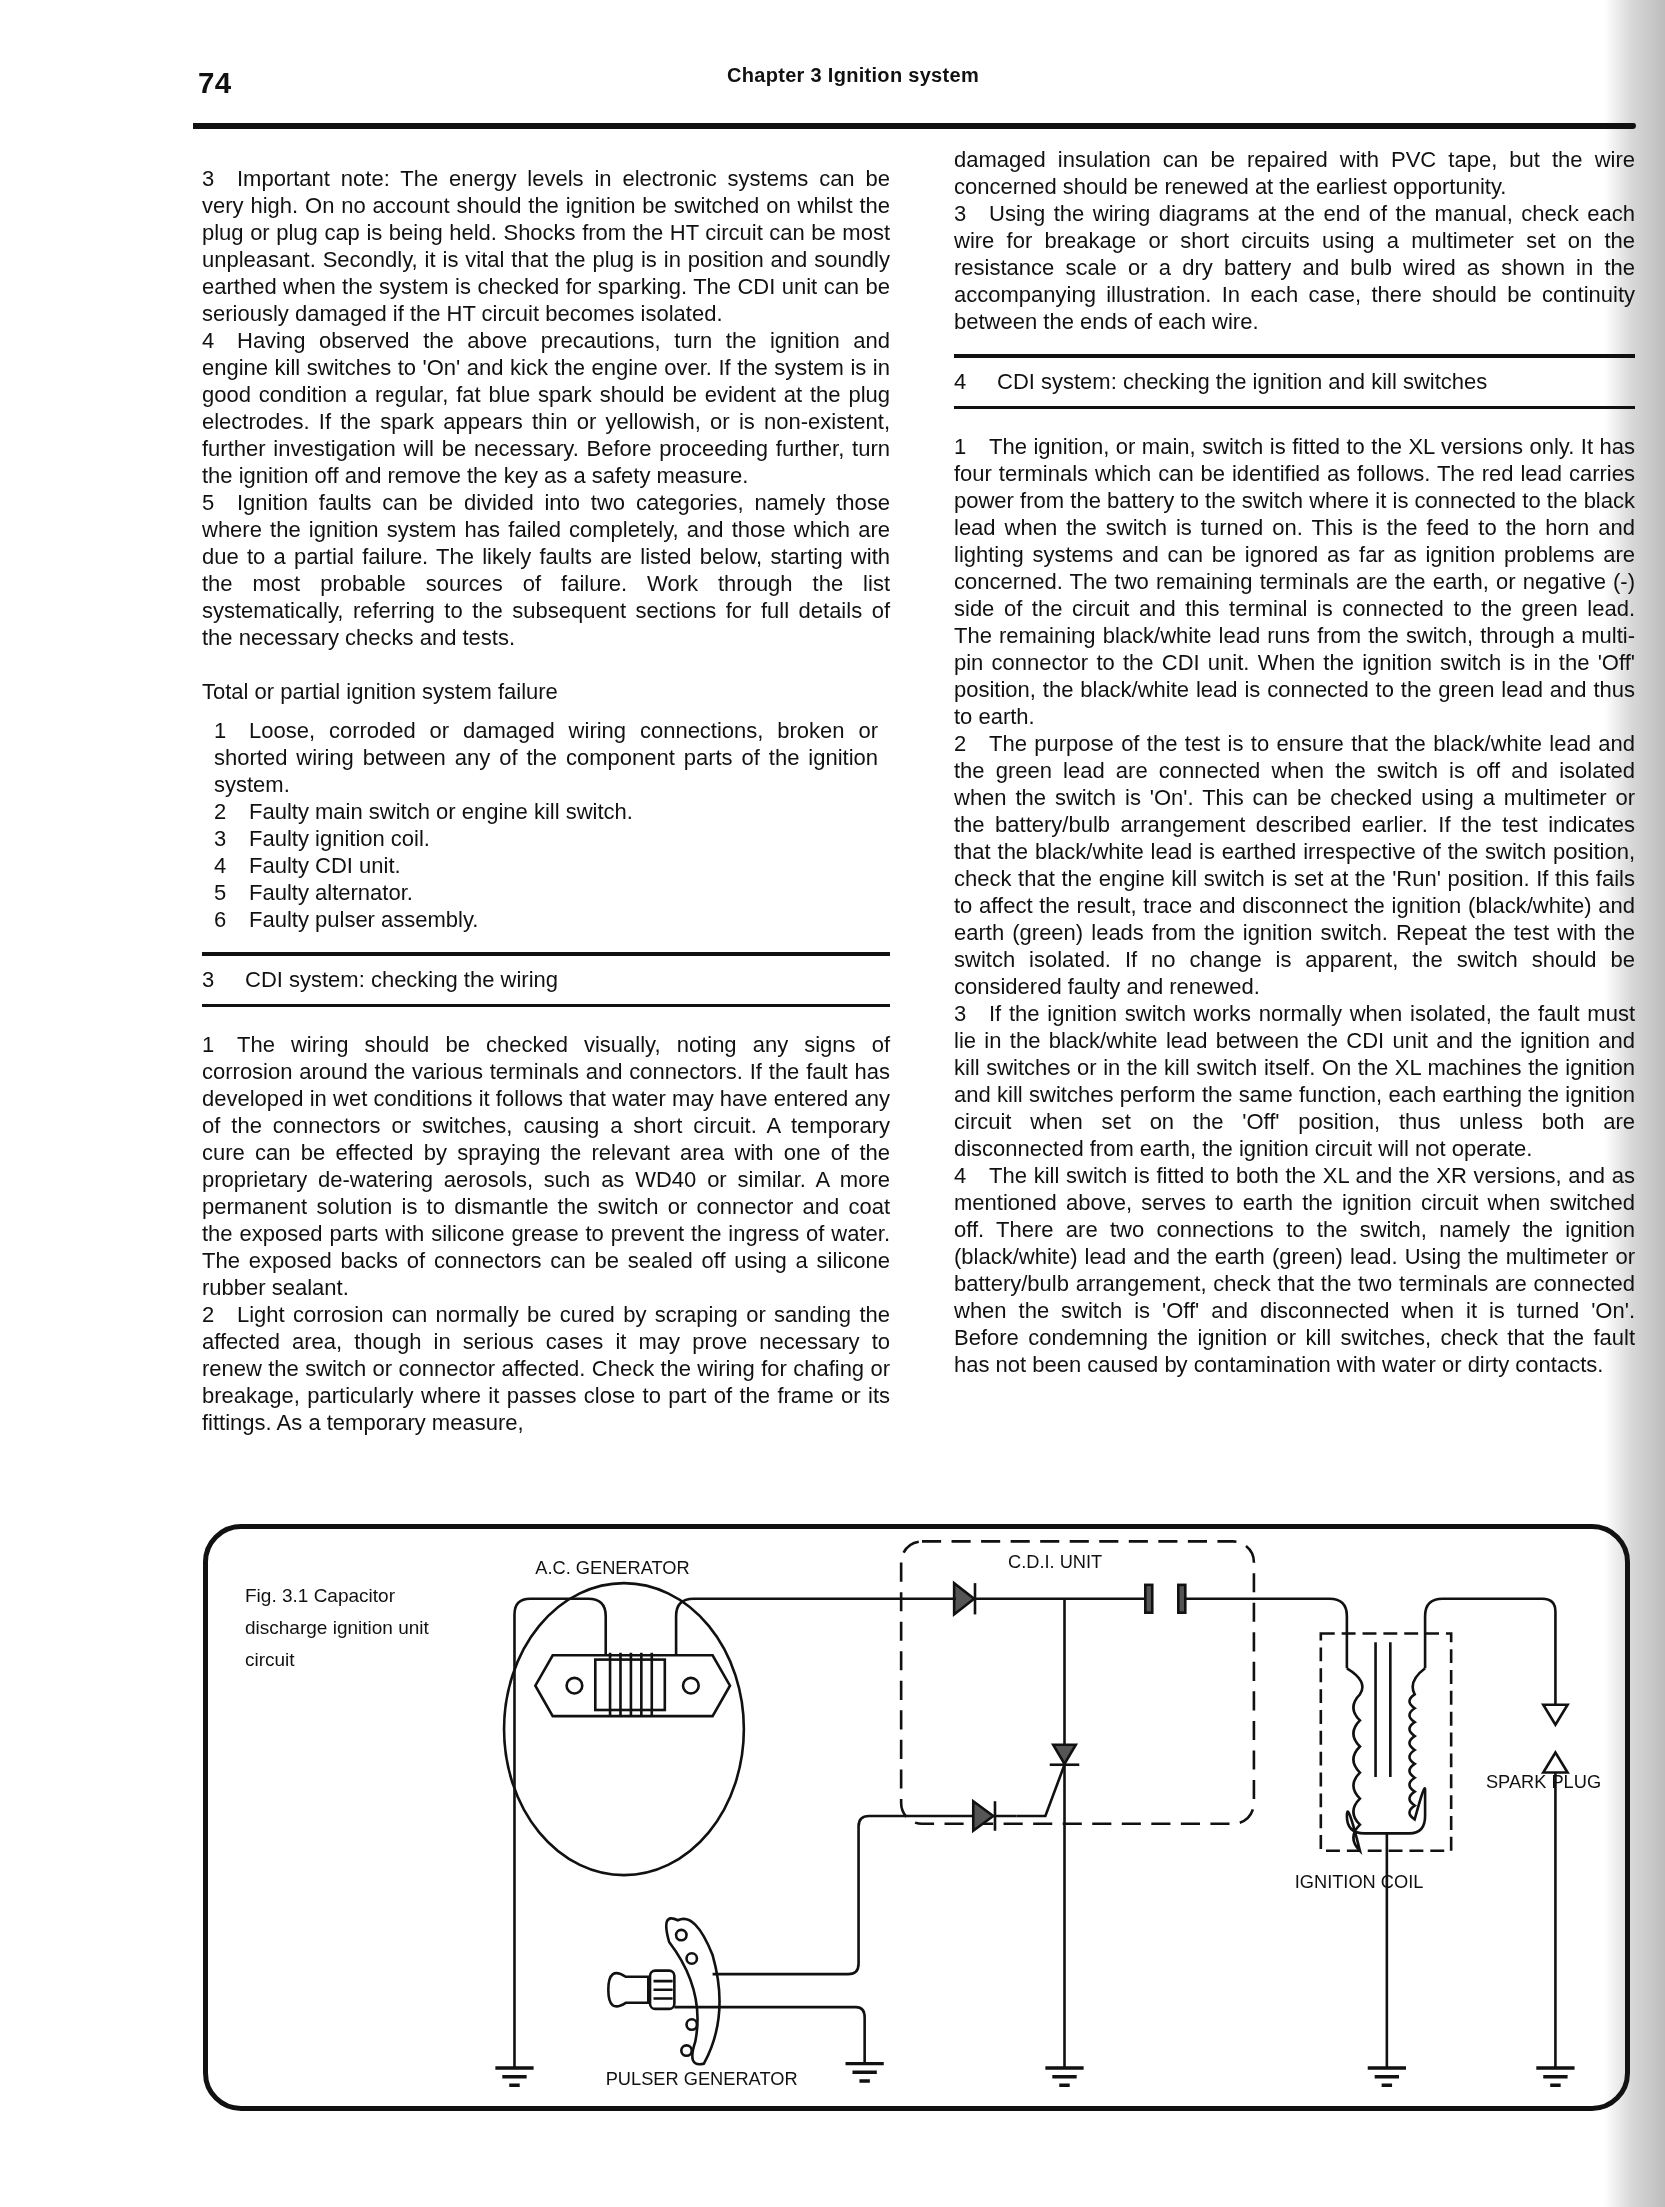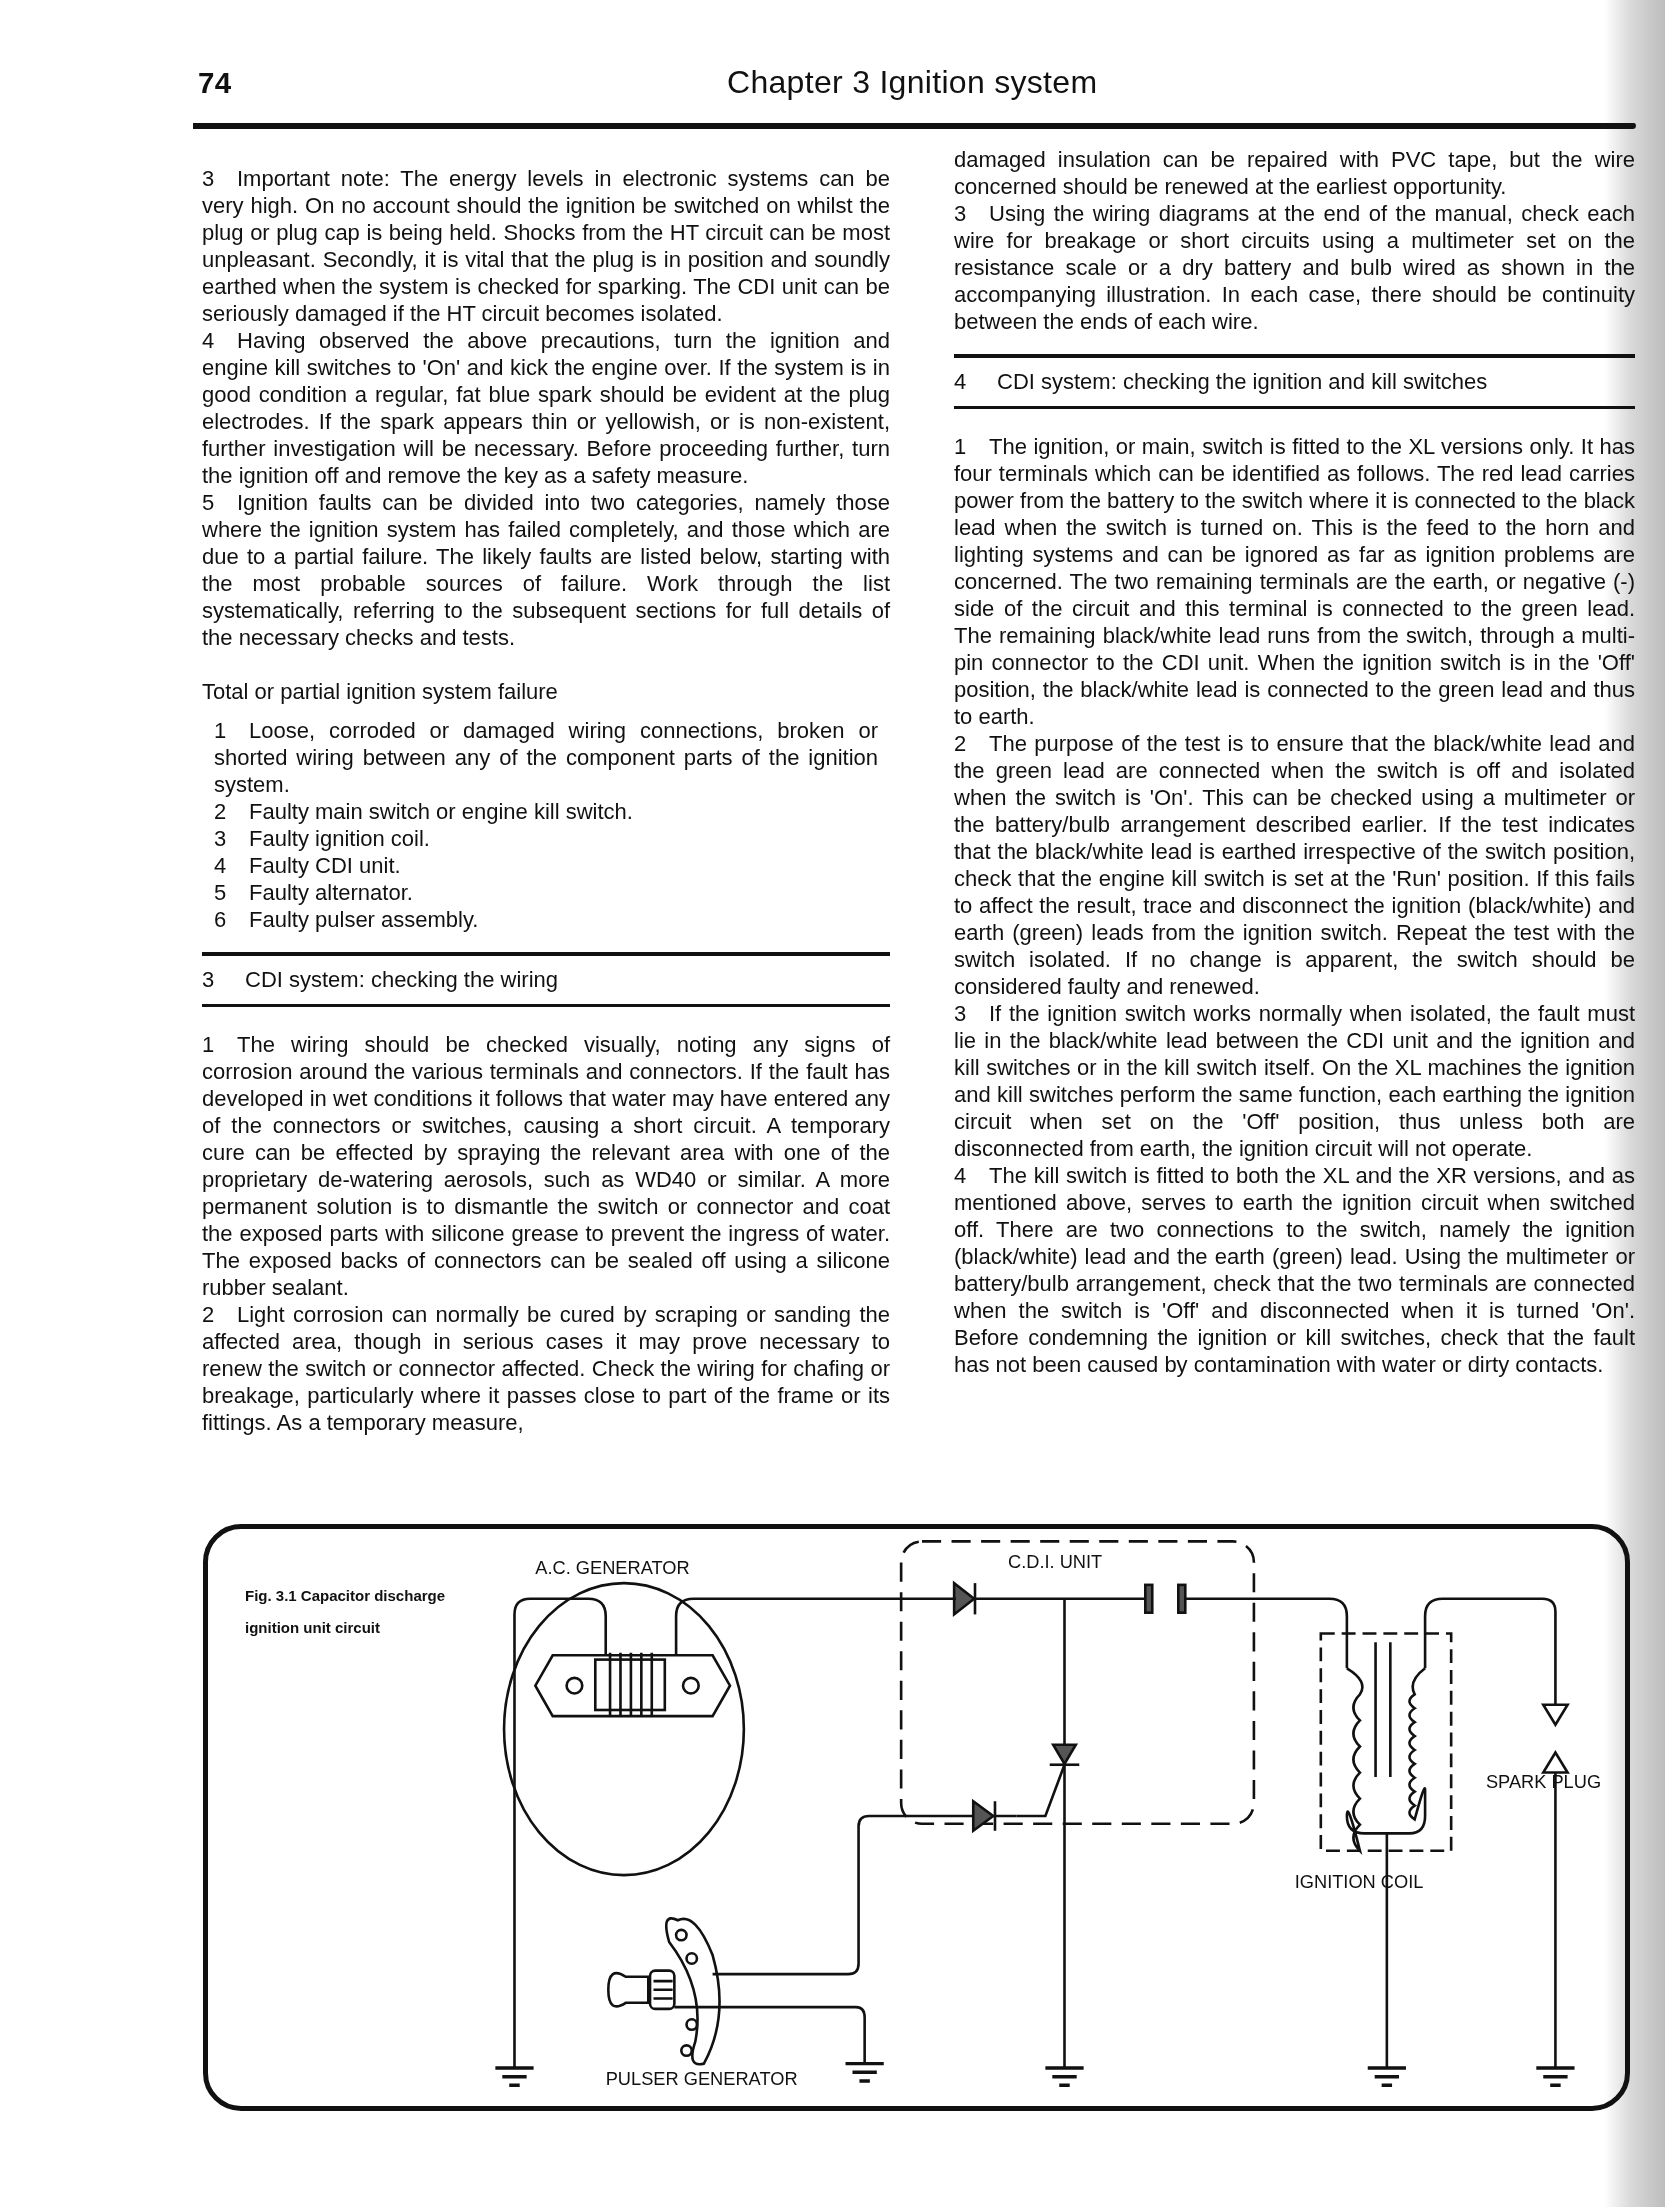--- a/index.html
+++ b/index.html
@@ -11,21 +11,21 @@
   .edge-shade {
     position:absolute; top:0; right:0; width:61px; height:2207px;
     background:linear-gradient(to right, rgba(255,255,255,0) 0%, #d8d8d8 45%, #bdbdbd 100%);
   }
   .page-number {
     position:absolute; left:198px; top:66px;
     font-size:29.5px; font-weight:bold; letter-spacing:0.4px;
   }
   .running-title {
     position:absolute; left:727px; top:64px;
-    font-size:32px; font-weight:normal; letter-spacing:0.3px;
+    font-size:20px; font-weight:bold; letter-spacing:0.3px;
   }
   .header-rule {
     position:absolute; left:193px; top:123px; width:1443px; height:6px; background:#111;
     border-radius:0 3.5px 5.2px 0;
   }
   .column {
     position:absolute; top:165px;
     font-size:22px; line-height:27px; text-align:justify;
   }
   .col-left  { left:202px;  width:688px; }
@@ -46,21 +46,21 @@
   }
   .section-heading::before { top:0; }
   .section-heading::after  { bottom:0; }
   .section-heading .num { display:inline-block; width:43px; }
   .figure-frame {
     position:absolute; left:203px; top:1524px; width:1427px; height:587px;
     border:5.2px solid #111; border-radius:38px; box-sizing:border-box;
   }
   .fig-caption {
     position:absolute; left:245px; top:1580px; width:226px;
-    font-size:15px; font-weight:bold; line-height:32px;
+    font-size:19px; font-weight:normal; line-height:32px;
   }
   .diagram-svg { position:absolute; left:0; top:0; }
   .diag-label {
     font-family:"Liberation Sans", "DejaVu Sans", sans-serif; font-size:21px; fill:#111;
   }
 </style>
 </head>
 <body>
 
 <div class="edge-shade"></div>

